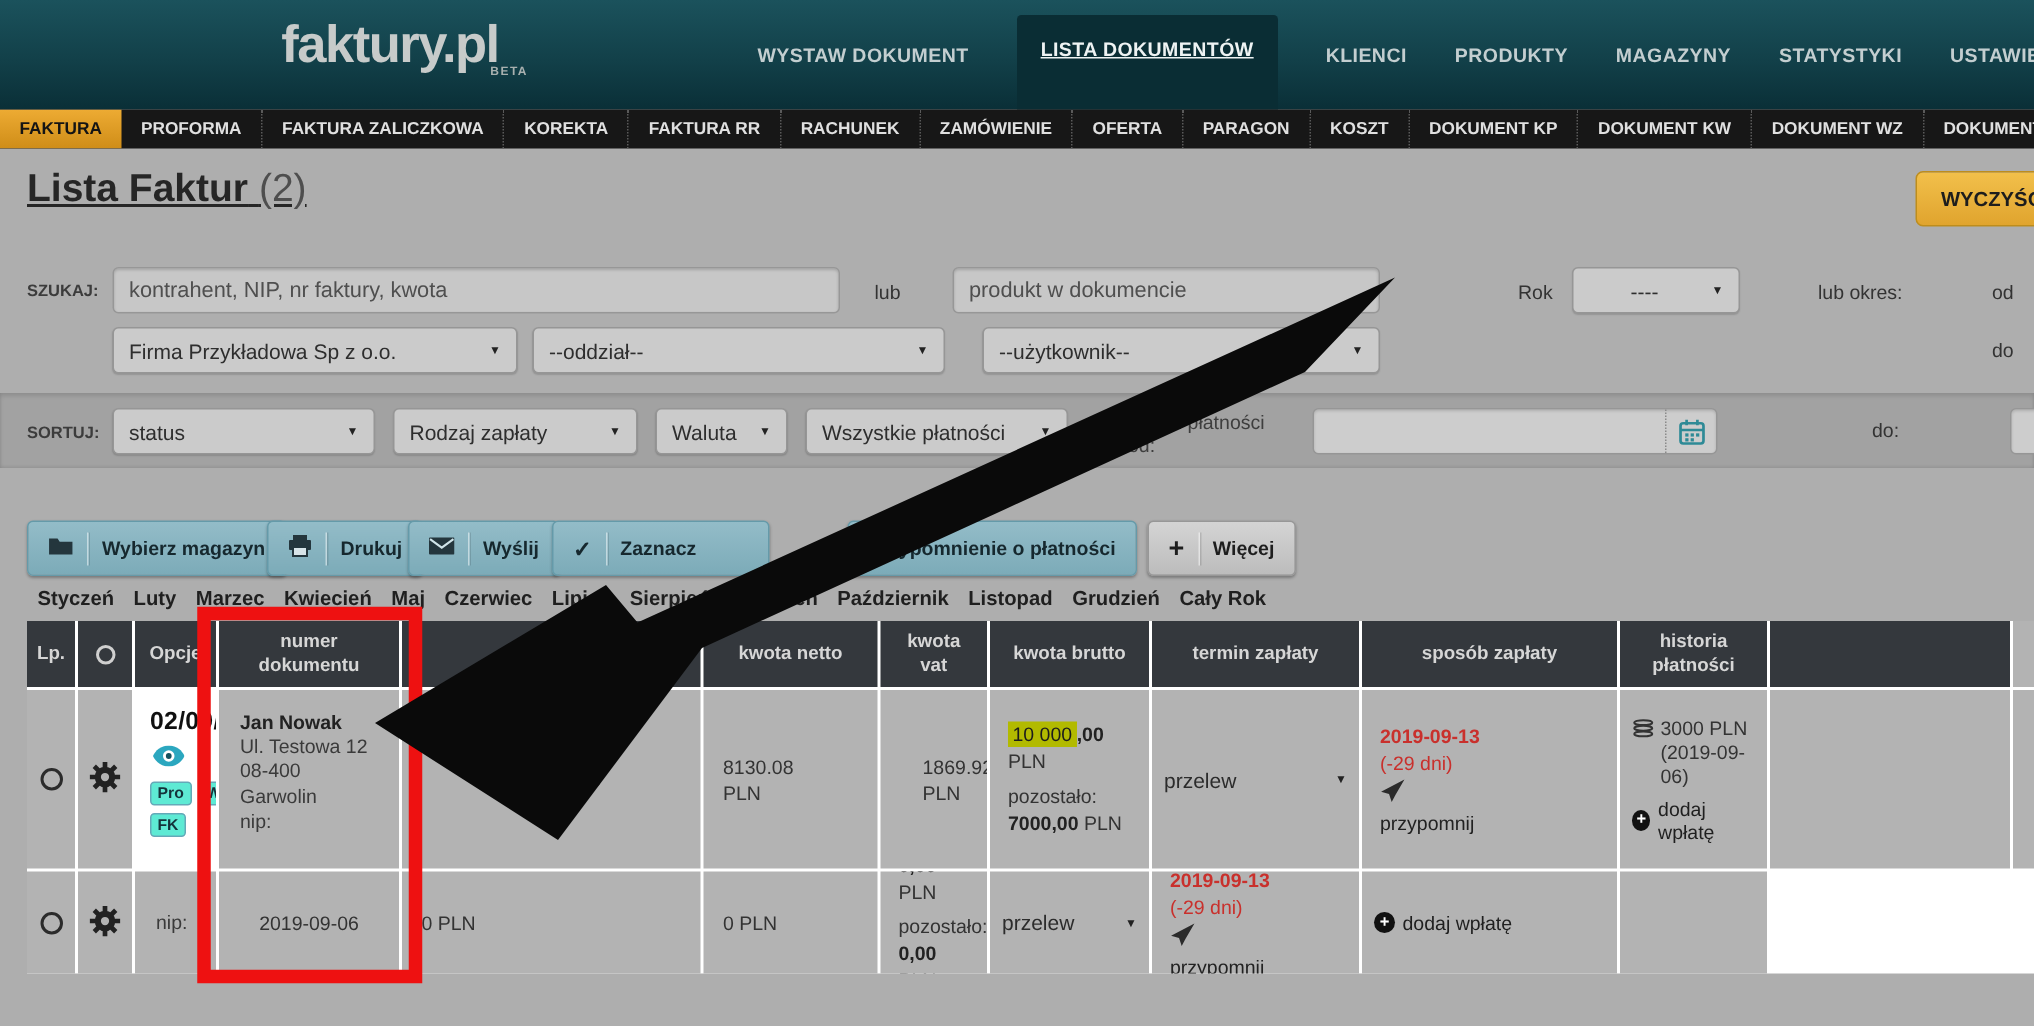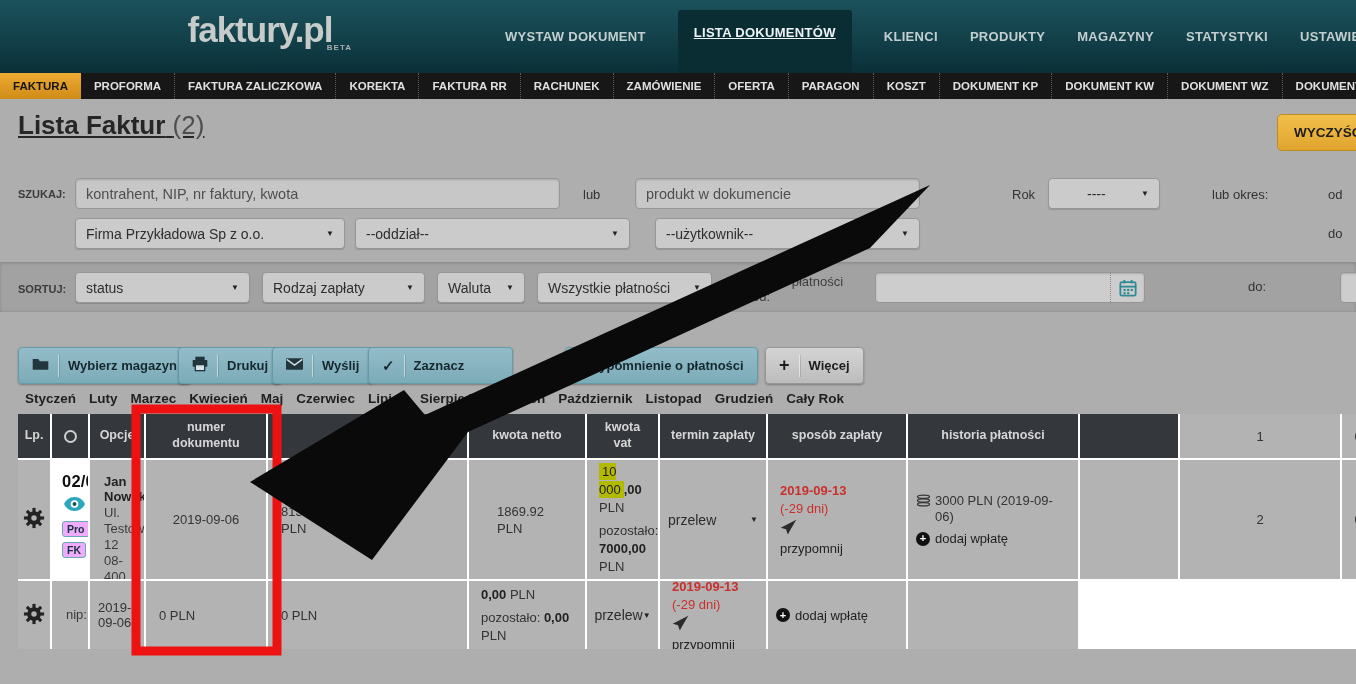--- a/index.html
+++ b/index.html
@@ -73,21 +73,21 @@
   .th { background:#34383d; color:#d6d6d6; font-size:12.5px; font-weight:bold; display:flex; align-items:center;
     justify-content:center; text-align:center; padding:0 10px; line-height:1.25; }
   .hdr-circle { width:13px; height:13px; border:2px solid #cfcfcf; border-radius:50%; }
   .td { background:#b3b3b3; font-size:13px; color:#333; padding:8px; overflow:hidden; display:flex; }
   .td.white { background:#ffffff; }
   .td.center { align-items:center; justify-content:center; }
   .td.vcenter { align-items:center; }
   .td.col { flex-direction:column; }
   .radio { width:15px; height:15px; border:2px solid #2b2b2b; border-radius:50%; cursor:pointer; }
   .doc-number { font-size:16.5px; font-weight:bold; color:#101010; letter-spacing:.2px; }
-  .badge { background:#f0abfc; border:1px solid #64a9b8; border-radius:3px; padding:1px 4px;
+  .badge { background:#5eead4; border:1px solid #64a9b8; border-radius:3px; padding:1px 4px;
     font-size:10.5px; font-weight:bold; color:#14323a; cursor:pointer; }
   .badges { display:flex; flex-wrap:wrap; gap:5px; width:72px; margin-top:7px; }
   .client-name { font-weight:bold; color:#222; }
   .client-line { color:#3a3a3a; line-height:16px; }
   .amount { max-width:62px; display:inline-block; line-height:17px; }
   .hl { background:#b2ba00; color:#1c1c1c; font-weight:normal; padding:1px 3px; }
   .b { font-weight:bold; color:#222; }
   .gross-line { line-height:18px; }
   .pay-select { width:142px; display:flex; align-items:center; justify-content:space-between; cursor:pointer; font-size:14px; color:#2c2c2c; }
   .due-red { color:#c9302c; line-height:16px; }
@@ -271,20 +271,21 @@
 
   <div class="th">Lp.</div>
   <div class="th">
       <span class="hdr-circle"></span>
     </div>
   <div class="th">Opcje</div>
   <div class="th">numer dokumentu</div>
   <div class="th"></div>
   <div class="th">kwota netto</div>
   <div class="th">kwota vat</div>
+  <div class="th">kwota brutto</div>
   <div class="th">termin zapłaty</div>
   <div class="th">sposób zapłaty</div>
   <div class="th">historia płatności</div>
   <div class="th"></div>
 
   <div class="td center">
       <span>1</span>
     </div>
   <div class="td center">
       <span class="radio"></span>

